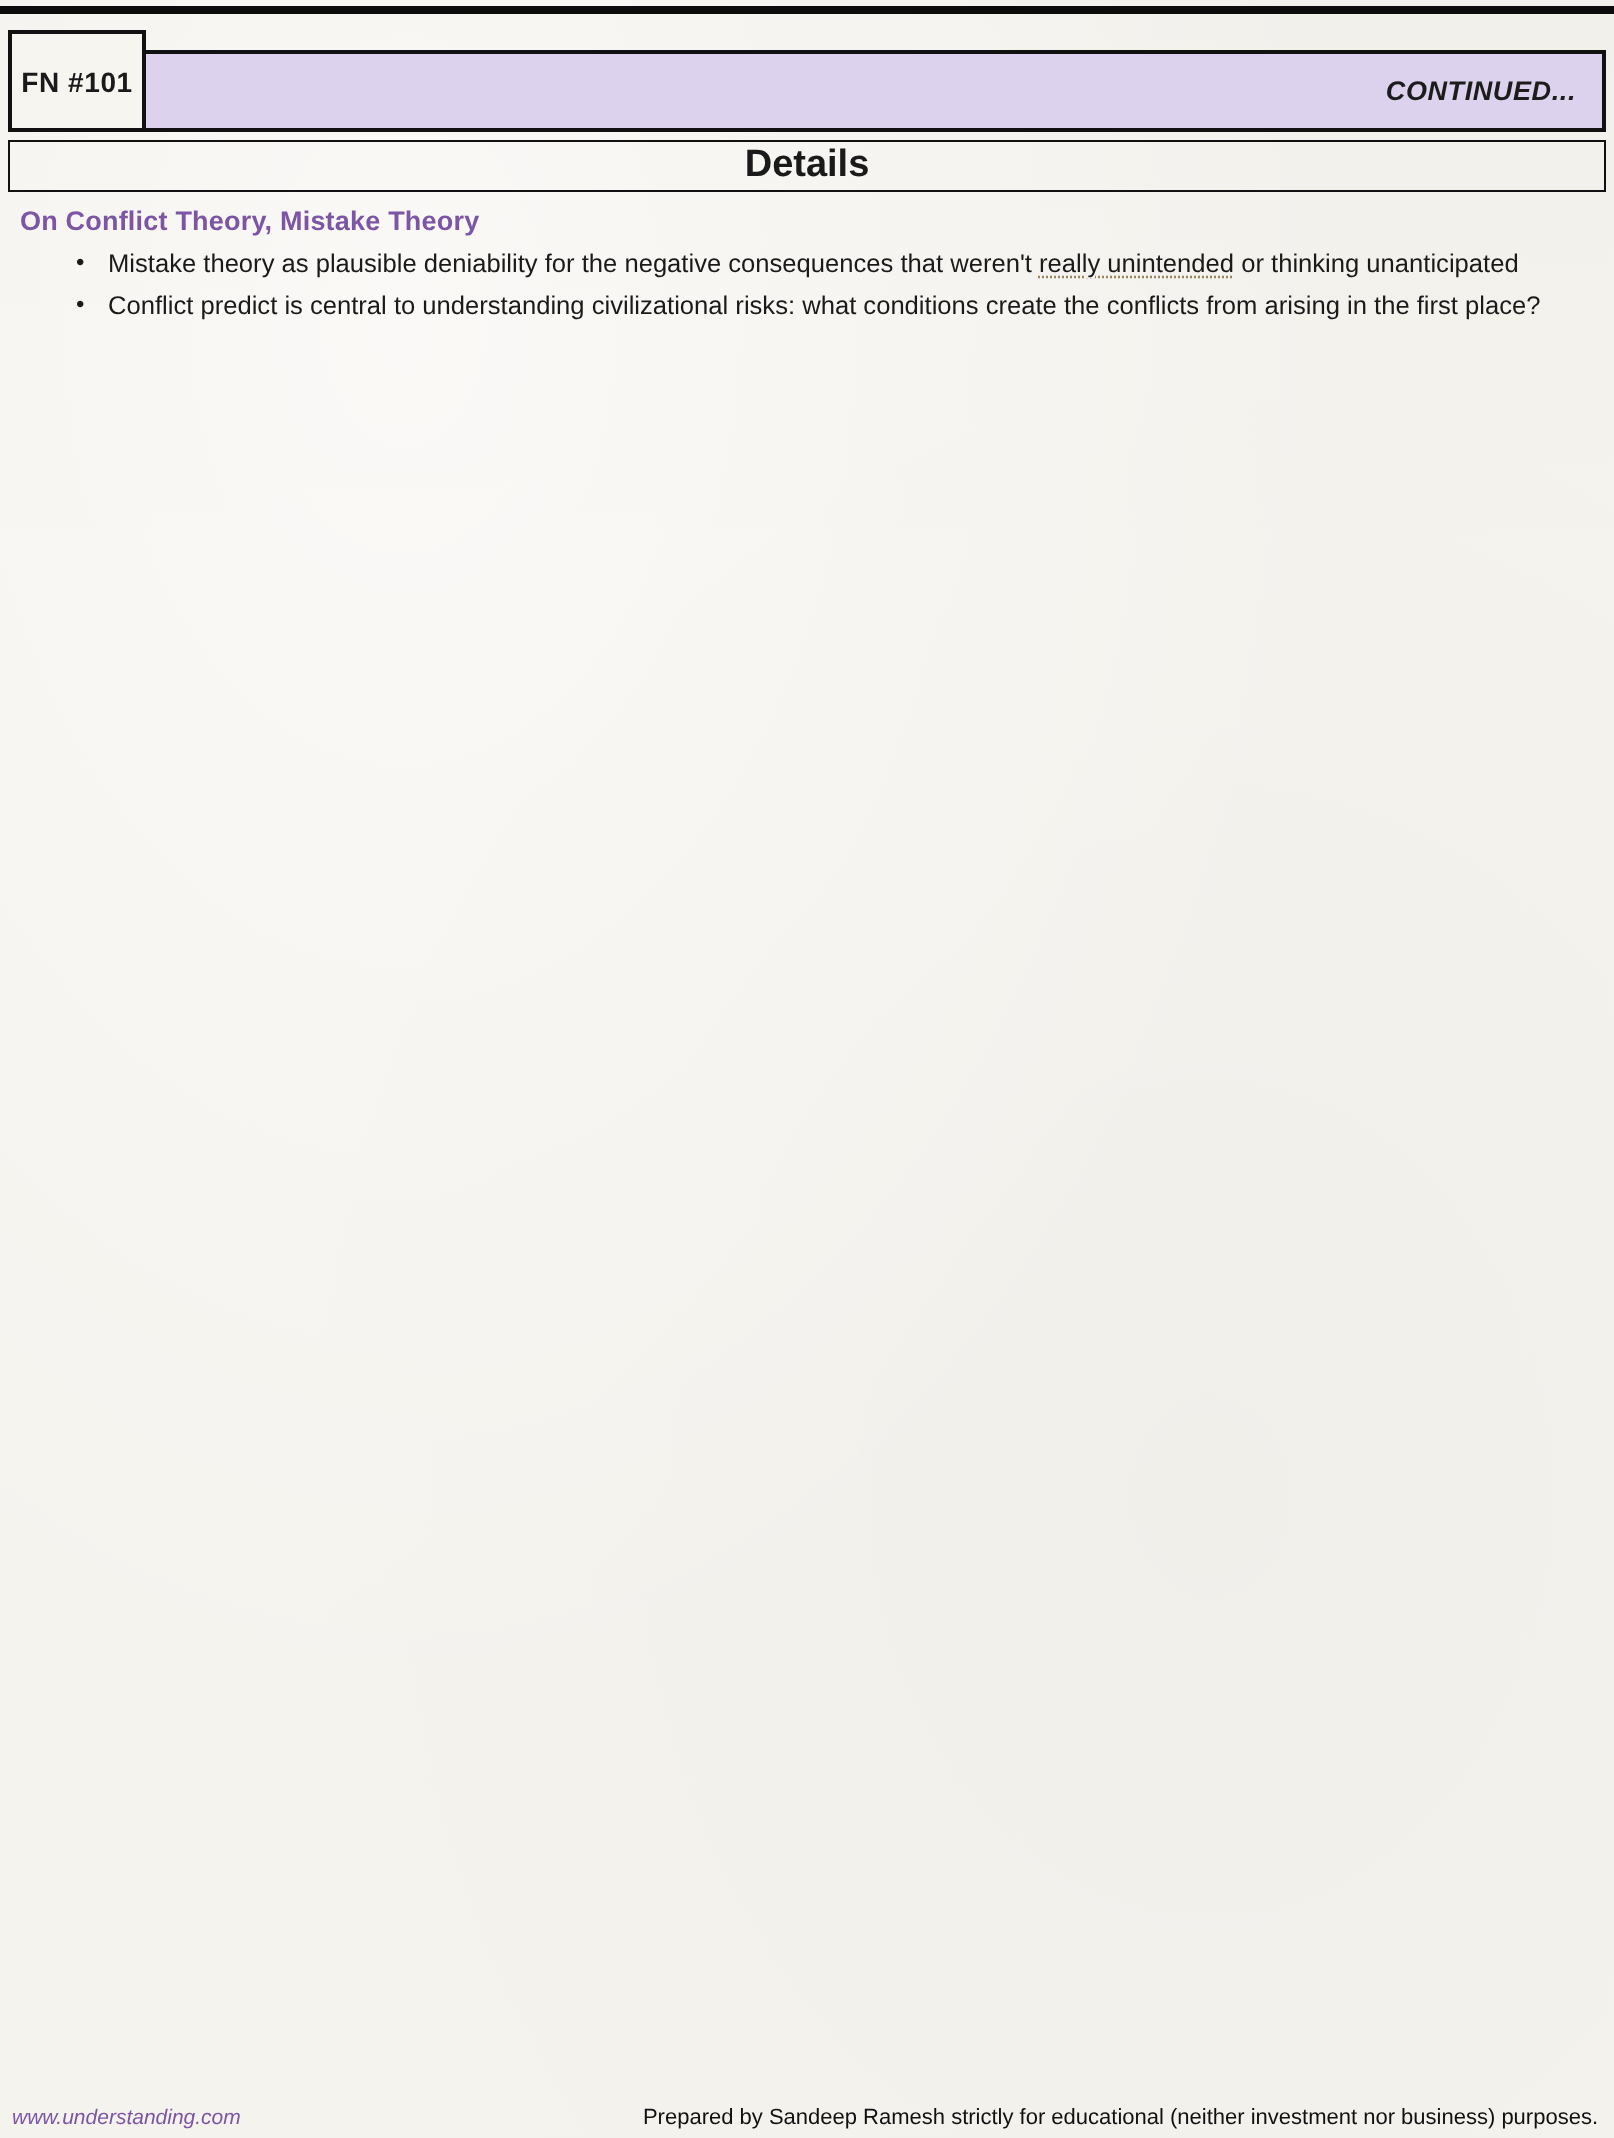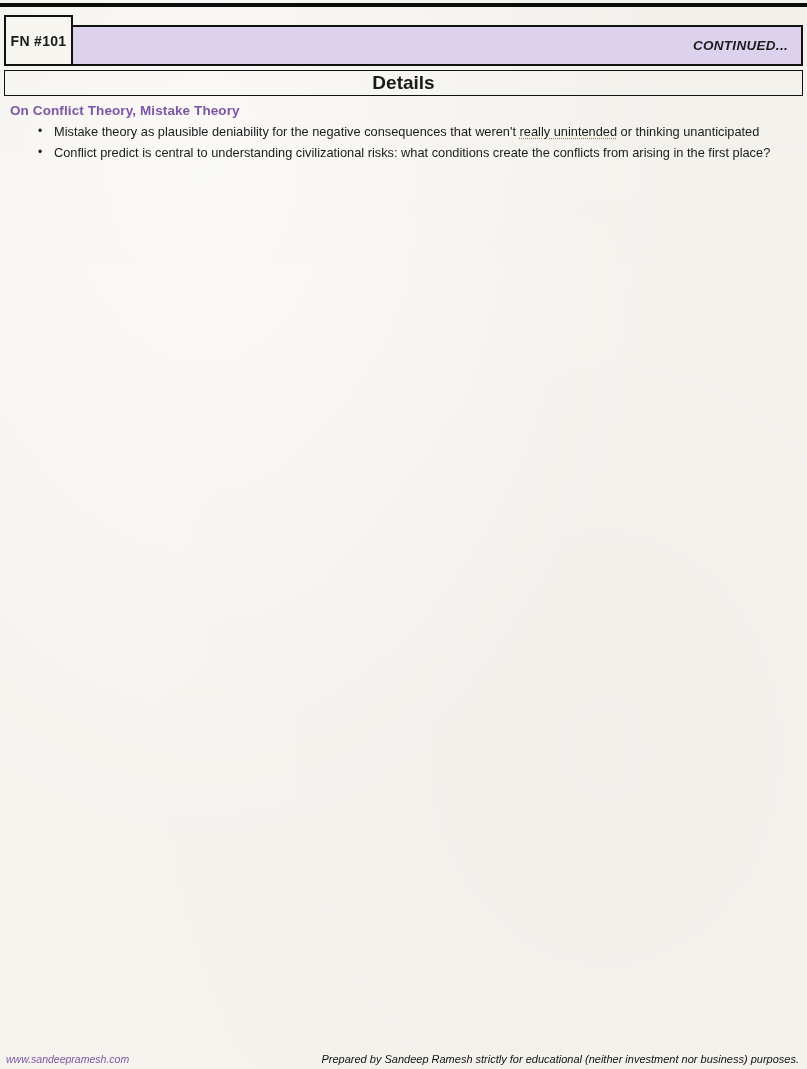--- a/index.html
+++ b/index.html
@@ -110,21 +110,20 @@
     left: 6px; bottom: 4px;
     font-size: 10.5px;
     font-style: italic;
     color: #7d55a5;
     text-decoration: none;
   }
   .disclaimer {
     position: absolute;
     right: 8px; bottom: 4px;
     font-size: 11px;
-    font-style: italic;
     color: #111;
   }
 </style>
 </head>
 <body>
 
 <div class="page">
 
   <div class="top-rule"></div>
 
@@ -143,17 +142,17 @@
 
   <main class="content">
     <h2 class="section-title">On Conflict Theory, Mistake Theory</h2>
     <ul class="bullets">
       <li><span>Mistake theory as plausible deniability for the negative consequences that weren't </span><span class="flagged">really unintended</span><span> or thinking unanticipated</span></li>
       <li><span>Conflict predict is central to understanding civilizational risks: what conditions create the conflicts from arising in the first place?</span></li>
     </ul>
   </main>
 
   <footer>
-    <a class="footer-site" href="#">www.sandeepramesh.com</a>
+    <a class="footer-site" href="#">www.understanding.com</a>
     <span class="disclaimer">Prepared by Sandeep Ramesh strictly for educational (neither investment nor business) purposes.</span>
   </footer>
 
 </div>
 
 </body></html>

